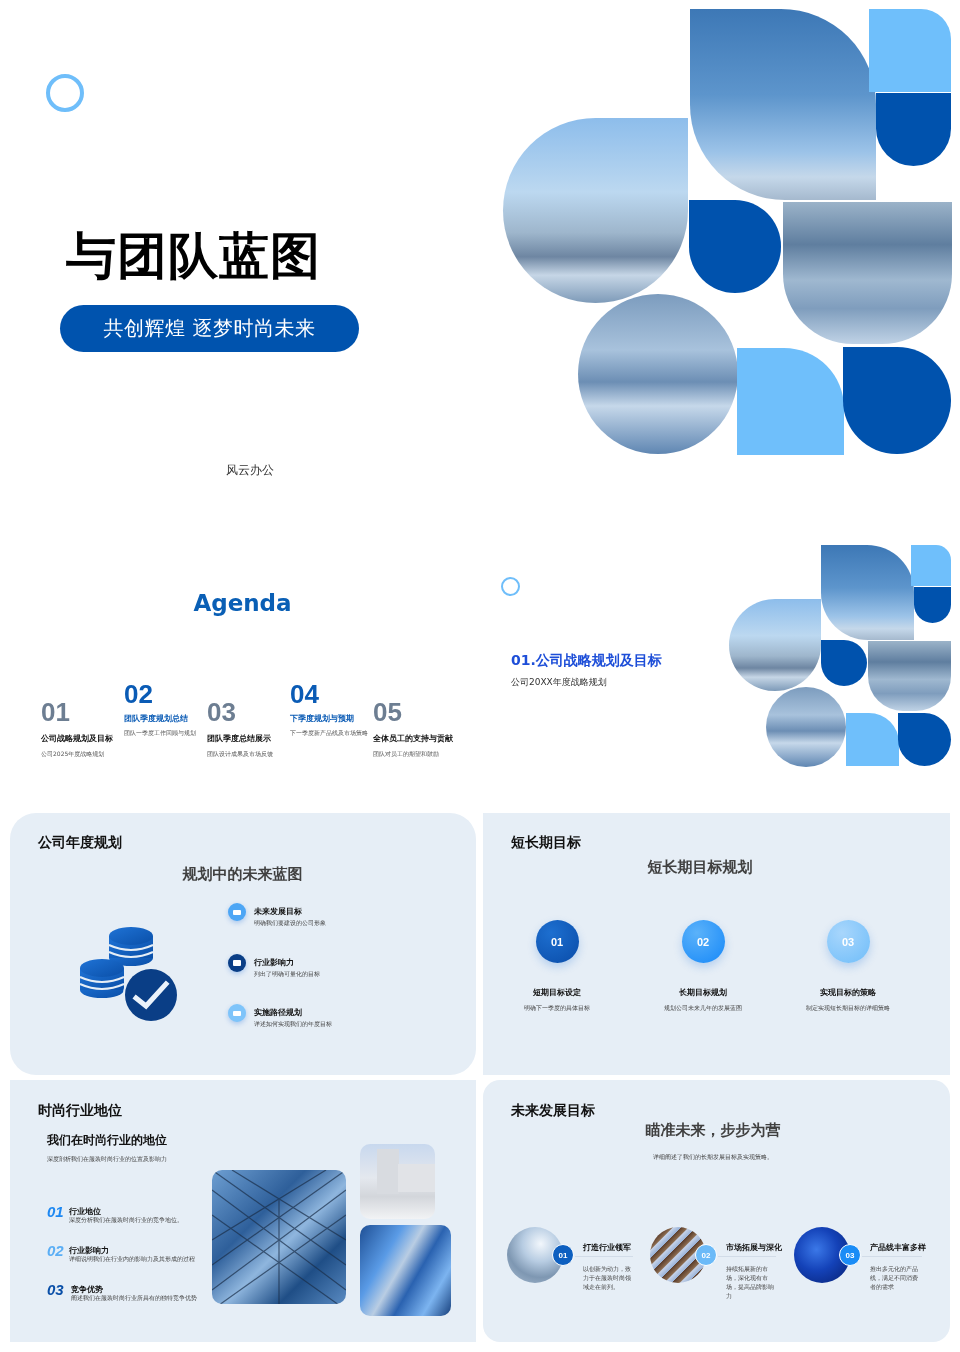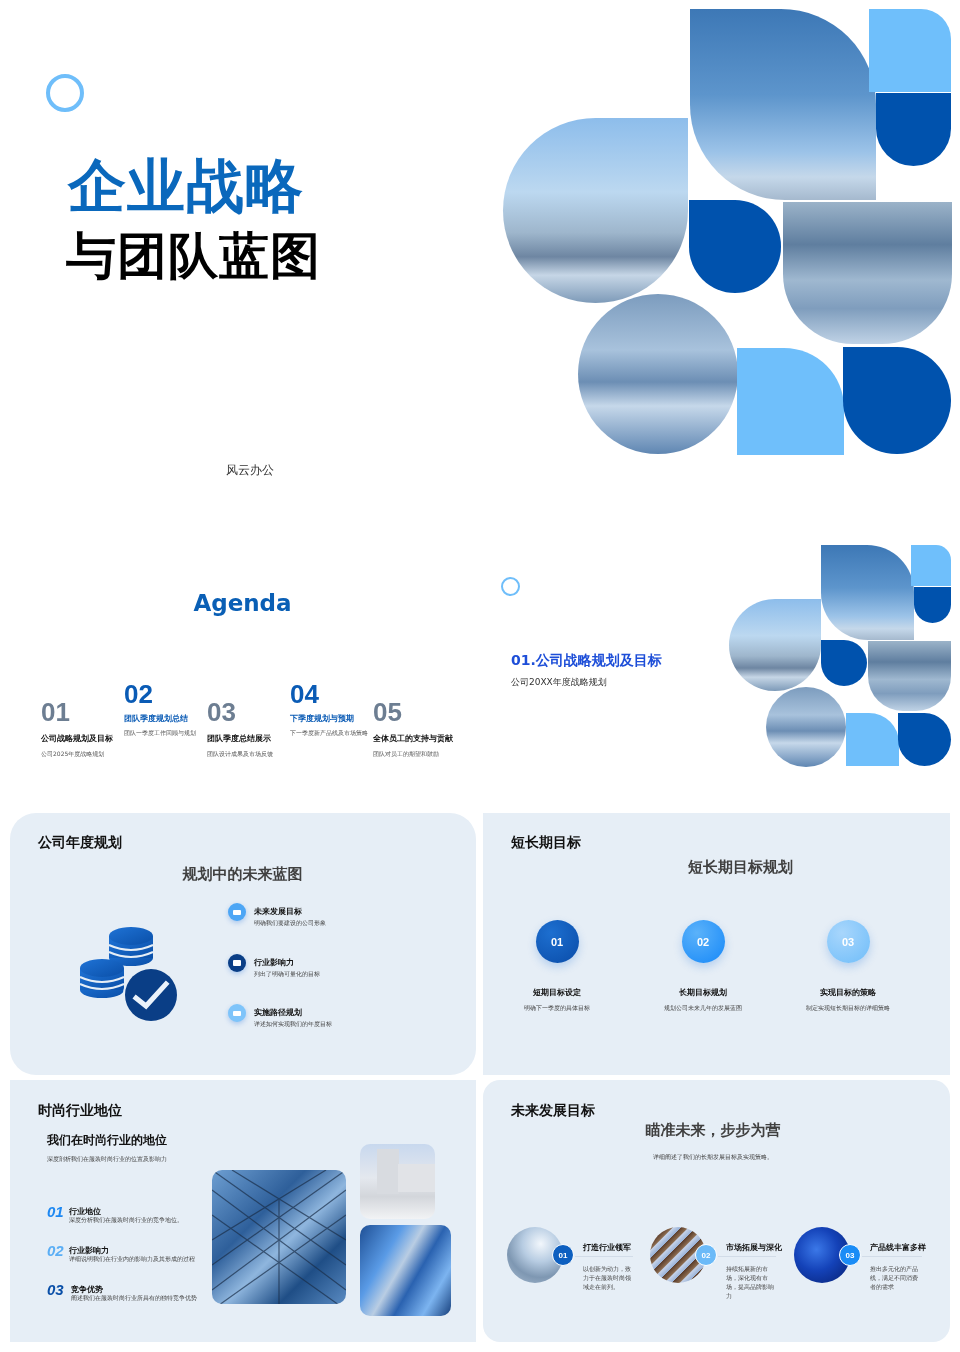--- a/index.html
+++ b/index.html
@@ -57,22 +57,22 @@
   .fut-badge { width: 22px; height: 22px; border-radius: 50%; color: #fff; font-size: 8px; font-weight: 700; display: flex; align-items: center; justify-content: center; font-family: "Liberation Sans", sans-serif; border: 1px solid #fff; }
   .fut-title { font-size: 8px; font-weight: 700; color: #111; white-space: nowrap; }
   .fut-line { height: 1px; background: #D2DCE8; }
   .fut-desc { font-size: 6px; color: #444; line-height: 9px; }
 </style>
 </head>
 <body>
 
 <section class="abs cover">
   <div class="abs ring" style="left:46px;top:74px;width:38px;height:38px;"></div>
-  <div class="abs cover-title1">企业战略</div>
   <div class="abs cover-title2">与团队蓝图</div>
+  <div class="abs cover-pill">共创辉煌 逐梦时尚未来</div>
   <div class="abs cover-brand">风云办公</div>
 
   <div class="abs" style="left:500px;top:8px;width:452px;height:450px;">
     <div class="abs sky-a" style="left:3px;top:110px;width:185px;height:185px;border-radius:50% 0 50% 50%;"></div>
     <div class="abs sky-b" style="left:190px;top:1px;width:186px;height:191px;border-radius:0 100% 0 100% / 0 100% 0 100%;border-top-right-radius:95px;border-bottom-left-radius:95px;border-top-left-radius:0;border-bottom-right-radius:0;"></div>
     <div class="abs light" style="left:369px;top:1px;width:82px;height:83px;border-top-right-radius:30px;"></div>
     <div class="abs dark" style="left:376px;top:85px;width:75px;height:73px;border-radius:0 0 38px 38px;"></div>
     <div class="abs dark" style="left:189px;top:192px;width:92px;height:93px;border-radius:0 47px 47px 47px;"></div>
     <div class="abs sky-c" style="left:283px;top:194px;width:169px;height:142px;border-radius:0 0 70px 70px;"></div>
     <div class="abs sky-d" style="left:78px;top:286px;width:160px;height:160px;border-radius:50%;"></div>
@@ -183,21 +183,21 @@
     <div class="feat-icon abs" style="left:0;top:0;background:#7EC4FA;">
       <div style="width:8px;height:5px;background:#fff;border-radius:1px;"></div>
     </div>
     <div class="abs feat-title" style="left:26px;top:3px;">实施路径规划</div>
     <div class="abs feat-desc" style="left:26px;top:16px;">详述如何实现我们的年度目标</div>
   </div>
 </section>
 
 <section class="abs panel" style="left:483px;top:813px;width:467px;height:262px;">
   <div class="abs panel-title" style="left:28px;top:21px;">短长期目标</div>
-  <div class="abs panel-sub" style="left:144px;top:45px;width:166px;text-align:right;">短长期目标规划</div>
+  <div class="abs panel-sub" style="left:134px;top:45px;width:166px;">短长期目标规划</div>
 
   <div class="abs" style="left:24px;top:107px;width:100px;">
     <div class="goal-circle" style="margin:0 auto;background:radial-gradient(circle at 35% 30%,#1D6FD0,#0A4CA8);">01</div>
     <div class="goal-title" style="margin-top:24px;">短期目标设定</div>
     <div class="goal-desc" style="margin-top:6px;">明确下一季度的具体目标</div>
   </div>
   <div class="abs" style="left:170px;top:107px;width:100px;">
     <div class="goal-circle" style="margin:0 auto;background:radial-gradient(circle at 35% 30%,#5BB2FA,#1688F8);">02</div>
     <div class="goal-title" style="margin-top:24px;">长期目标规划</div>
     <div class="goal-desc" style="margin-top:6px;">规划公司未来几年的发展蓝图</div>

